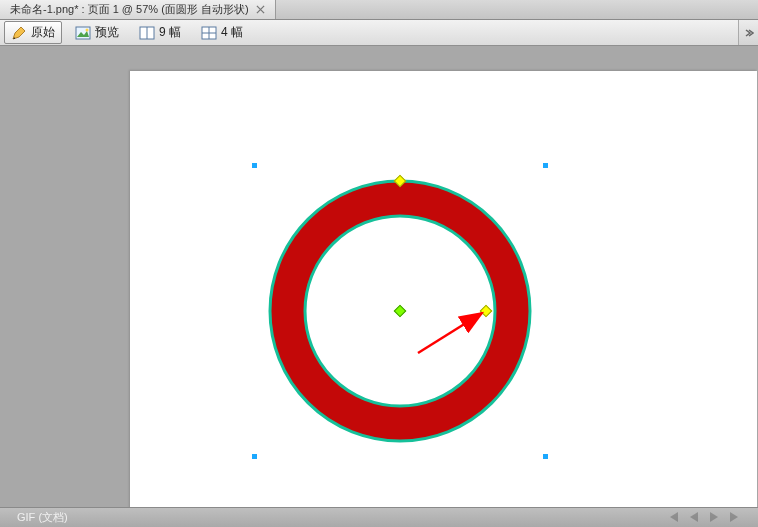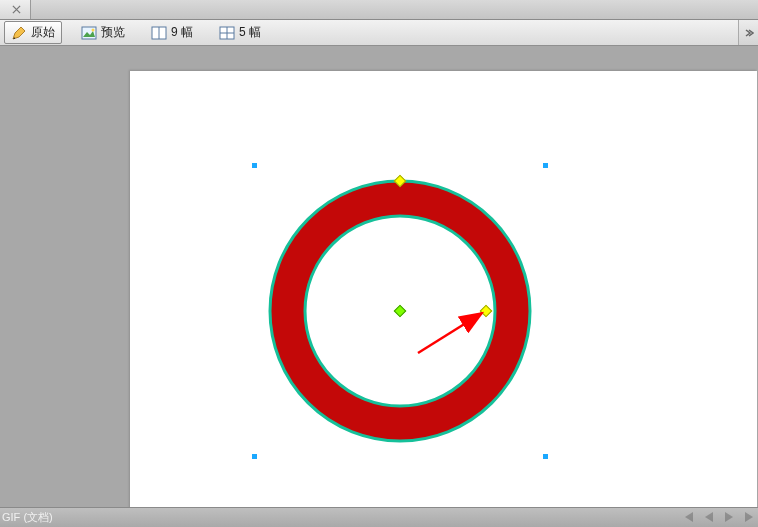--- a/index.html
+++ b/index.html
@@ -34,21 +34,21 @@
   }
 
   
   .toolbar {
     height: 26px;
     background: linear-gradient(#f2f2f2, #dcdcdc);
     border-bottom: 1px solid #8f8f8f;
     display: flex;
     align-items: center;
     padding: 0 4px;
-    gap: 12px;
+    gap: 6px;
     position: relative;
   }
   .tool-btn {
     display: flex;
     align-items: center;
     gap: 4px;
     padding: 2px 6px;
     border: 1px solid transparent;
     border-radius: 2px;
     font-size: 12px;
@@ -129,32 +129,33 @@
   }
 
   
   .status {
     height: 20px;
     background: linear-gradient(#bfbfbf, #a9a9a9);
     border-top: 1px solid #8a8a8a;
     display: flex;
     align-items: center;
     justify-content: space-between;
-    padding: 0 2px;
+    padding: 0 17px;
     font-size: 11px;
     color: #f0f0f0;
   }
   .nav-icons { display: flex; gap: 10px; align-items: center; opacity: 0.4; }
   .nav-icons span { cursor: pointer; font-size: 11px; color: #444; }
 </style>
 </head>
 <body>
 
 <div class="tabbar">
   <div class="doc-tab">
+    <span>未命名-1.png* : 页面 1 @  57% (面圆形 自动形状)</span>
     <span class="close" title="关闭">
       <svg viewBox="0 0 10 10" width="9" height="9">
           <path d="M1 1 L9 9 M9 1 L1 9" stroke="#777" stroke-width="1.4"></path>
         </svg>
     </span>
   </div>
 </div>
 
 <div class="toolbar">
 
@@ -190,21 +191,21 @@
   </div>
 
   <div class="tool-btn">
     <span class="icon16">
       <svg viewBox="0 0 16 16" width="16" height="16">
         <rect x="1" y="2" width="14" height="12" fill="#fff" stroke="#5a7aa0"></rect>
         <line x1="8" y1="2" x2="8" y2="14" stroke="#5a7aa0"></line>
         <line x1="1" y1="8" x2="15" y2="8" stroke="#5a7aa0"></line>
       </svg>
     </span>
-    <span>5 幅</span>
+    <span>4 幅</span>
   </div>
 
   <div class="toolbar-right">
     <svg viewBox="0 0 10 10" width="10" height="10">
       <path d="M2 2 L6 5 L2 8" fill="none" stroke="#666" stroke-width="1.5"></path>
       <path d="M5 2 L9 5 L5 8" fill="none" stroke="#666" stroke-width="1.5"></path>
     </svg>
   </div>
 </div>
 

